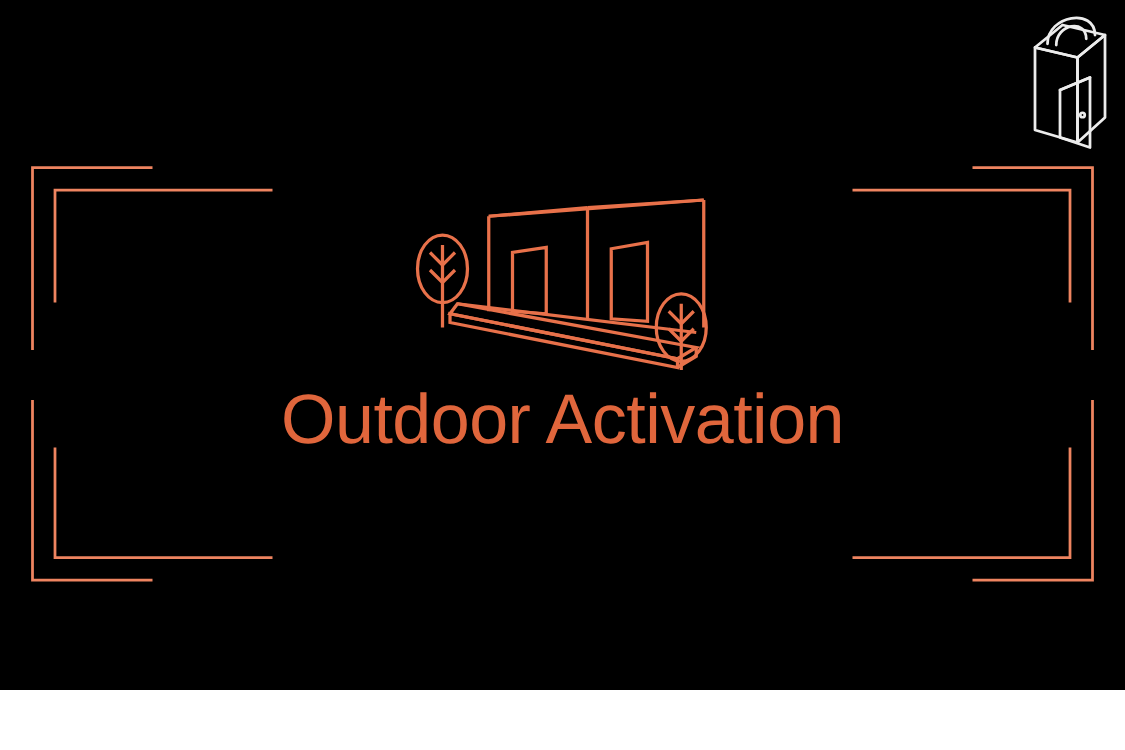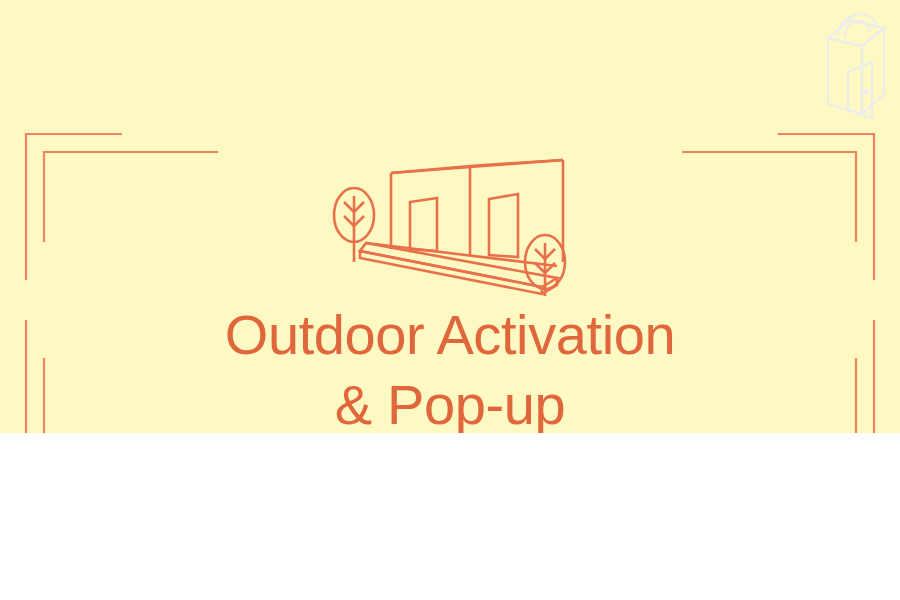--- a/index.html
+++ b/index.html
@@ -6,22 +6,22 @@
     margin: 0;
     padding: 0;
     background: #ffffff;
   }
   body {
     font-family: "Liberation Sans", sans-serif;
   }
   #slide {
     position: relative;
     width: 900px;
-    height: 433px;
-    background: #fef9c3;
+    height: 552px;
+    background: #000000;
     overflow: hidden;
   }
   #slide svg.layer {
     position: absolute;
     top: 0;
     left: 0;
     width: 900px;
     height: 600px;
     display: block;
   }
@@ -124,16 +124,15 @@
         <path d="M545 243 L545 296"></path>
         <path d="M545 259 L535 249 M545 259 L555 249"></path>
         <path d="M545 273 L535 263 M545 273 L555 263"></path>
       </g>
 
     </g>
   </svg>
 
   <div class="title-block">
     <span class="title-line">Outdoor Activation</span>
-    <span class="title-line">&amp; Pop-up</span>
   </div>
 
 </div>
 
 </body></html>

